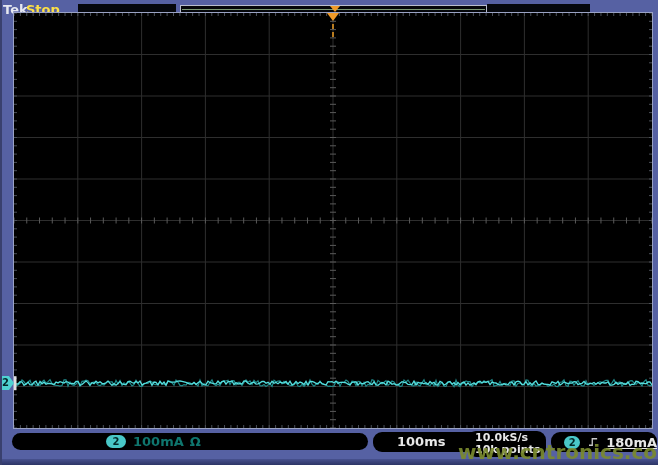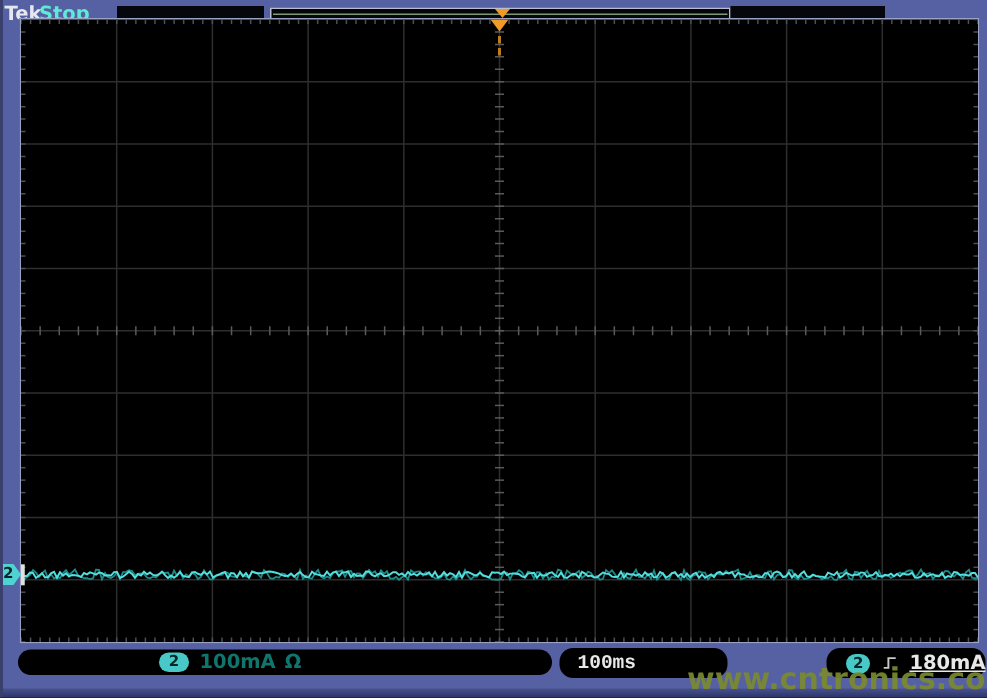--- a/index.html
+++ b/index.html
@@ -2,21 +2,21 @@
 <html><head>
 <meta charset="utf-8">
 <style>
   * { margin:0; padding:0; box-sizing:border-box; }
   body { background:#222; font-family:"DejaVu Sans", sans-serif; }
   .screen { position:relative; width:658px; height:465px; background:#5661a3; overflow:hidden; }
 
   
   .topbar { position:absolute; left:0; top:3px; width:658px; height:13px; }
   .brand { position:absolute; left:3px; top:-1px; font-size:13px; font-weight:bold; color:#e6e8f0; letter-spacing:0; }
-  .status { position:absolute; left:26px; top:-1px; font-size:13px; font-weight:bold; color:#5eead4; }
+  .status { position:absolute; left:26px; top:-1px; font-size:13px; font-weight:bold; color:#fde047; }
   .top-black-1 { position:absolute; left:78px; top:1px; width:98px; height:10px; background:#05070c; }
   .top-black-2 { position:absolute; left:487px; top:1px; width:103px; height:10px; background:#05070c; }
   .acqbar { position:absolute; left:180px; top:2px; width:307px; height:9px; background:#04060a; border:1px solid #b9bdcd; }
   .acqbar-line { position:absolute; left:1px; right:1px; top:3px; height:1px; background:#7d9a74; }
   .acqbar-tri { position:absolute; left:149px; top:0; width:0; height:0;
       border-left:5px solid transparent; border-right:5px solid transparent; border-top:6px solid #f09a28; }
 
   
   .grat-frame { position:absolute; left:13px; top:12px; width:640px; height:417px;
       background:#000; border:1px solid #9aa2c4; }
@@ -24,21 +24,21 @@
 
   
   .ch2-badge { position:absolute; left:0; top:376px; width:14px; height:14px; background:#4fd2d2;
       clip-path:polygon(0 0, 64% 0, 100% 50%, 64% 100%, 0 100%);
       color:#03282a; font-size:10px; font-weight:bold; line-height:14px; text-align:left; padding-left:2px; }
 
   
   .pill { position:absolute; background:#000; border-radius:9px; color:#e8e8e8;
       font-weight:bold; font-size:13px; }
   .pill-ch2 { left:12px; top:433px; width:356px; height:17px; }
-  .pill-time { left:373px; top:432px; width:112px; height:20px; line-height:20px; padding-left:12px;font-family:Liberation Mono, monospace; }
+  .pill-time { left:373px; top:432px; width:112px; height:20px; line-height:20px; padding-left:24px; }
   .pill-acq { left:467px; top:431px; width:79px; height:26px; font-size:11px; line-height:12px; padding:1px 0 0 8px; }
   .pill-trig { left:551px; top:432px; width:106px; height:20px; display:flex; align-items:center; }
   .ch-oval { display:inline-block; width:20px; height:13px; border-radius:7px; background:#49c8c8;
       color:#032a2a; font-size:10px; font-weight:bold; text-align:center; line-height:13px; }
   .pill-ch2 .ch-oval { position:absolute; left:94px; top:2px; }
   .ch2-readout-text { position:absolute; left:121px; top:1px; color:#0f766e; font-size:13px; }
   .coupling { margin-left:6px; }
   .pill-trig .ch-oval { margin-left:13px; }
   .slope-icon { margin-left:9px; }
   .trig-level { margin-left:8px; color:#e8e8e8;text-decoration:underline; }
@@ -503,20 +503,24 @@
 
   <div class="ch2-badge">2</div>
 
   <div class="pill pill-ch2">
     <span class="ch-oval">2</span>
     <span class="ch2-readout-text"><span>100mA</span><span class="coupling">Ω</span></span>
   </div>
 
   <div class="pill pill-time">100ms</div>
 
+  <div class="pill pill-acq">
+    <div>10.0kS/s</div>
+    <div>10k points</div>
+  </div>
 
   <div class="pill pill-trig">
     <span class="ch-oval">2</span>
     <svg class="slope-icon" width="11" height="12" viewBox="0 0 11 12">
       <path d="M0 10 L4 10 L4 2 L10 2" stroke="#c8c8c8" stroke-width="1.6" fill="none"></path>
     </svg>
     <span class="trig-level">180mA</span>
   </div>
 
   <div class="watermark">www.cntronics.com</div>

